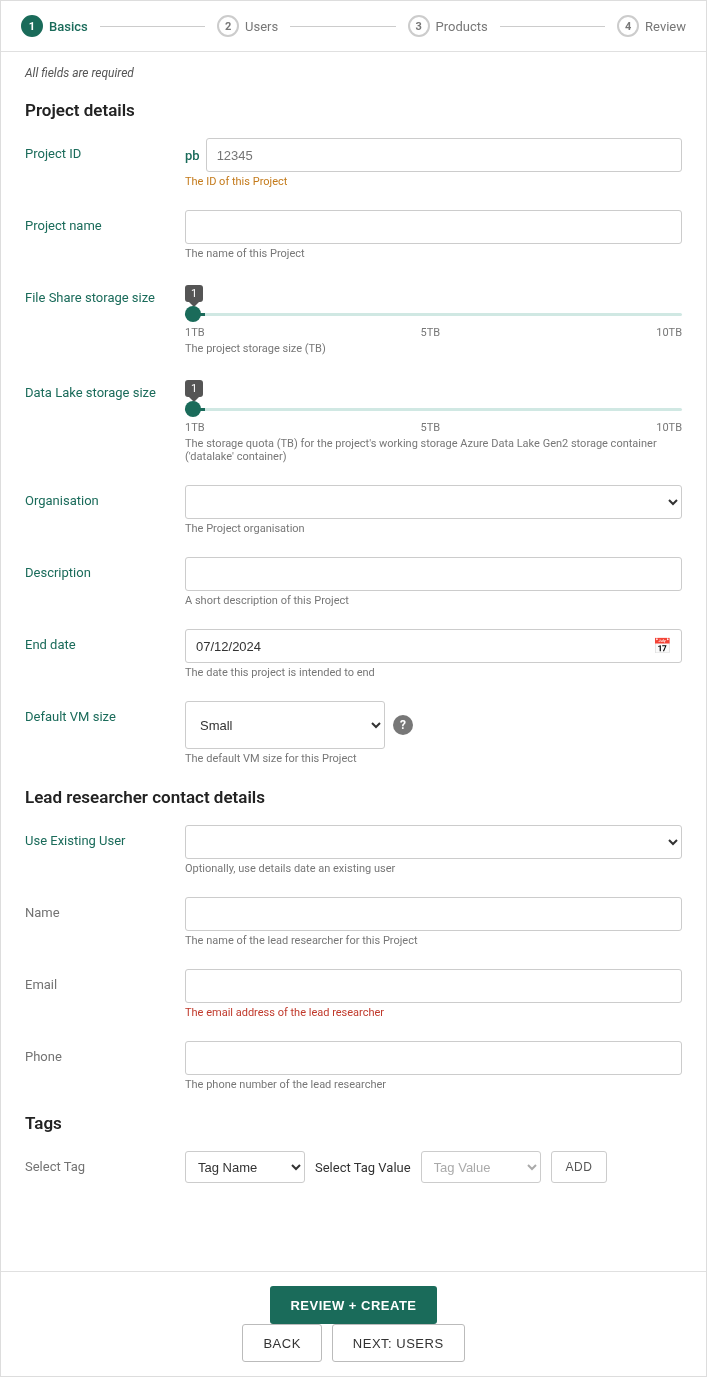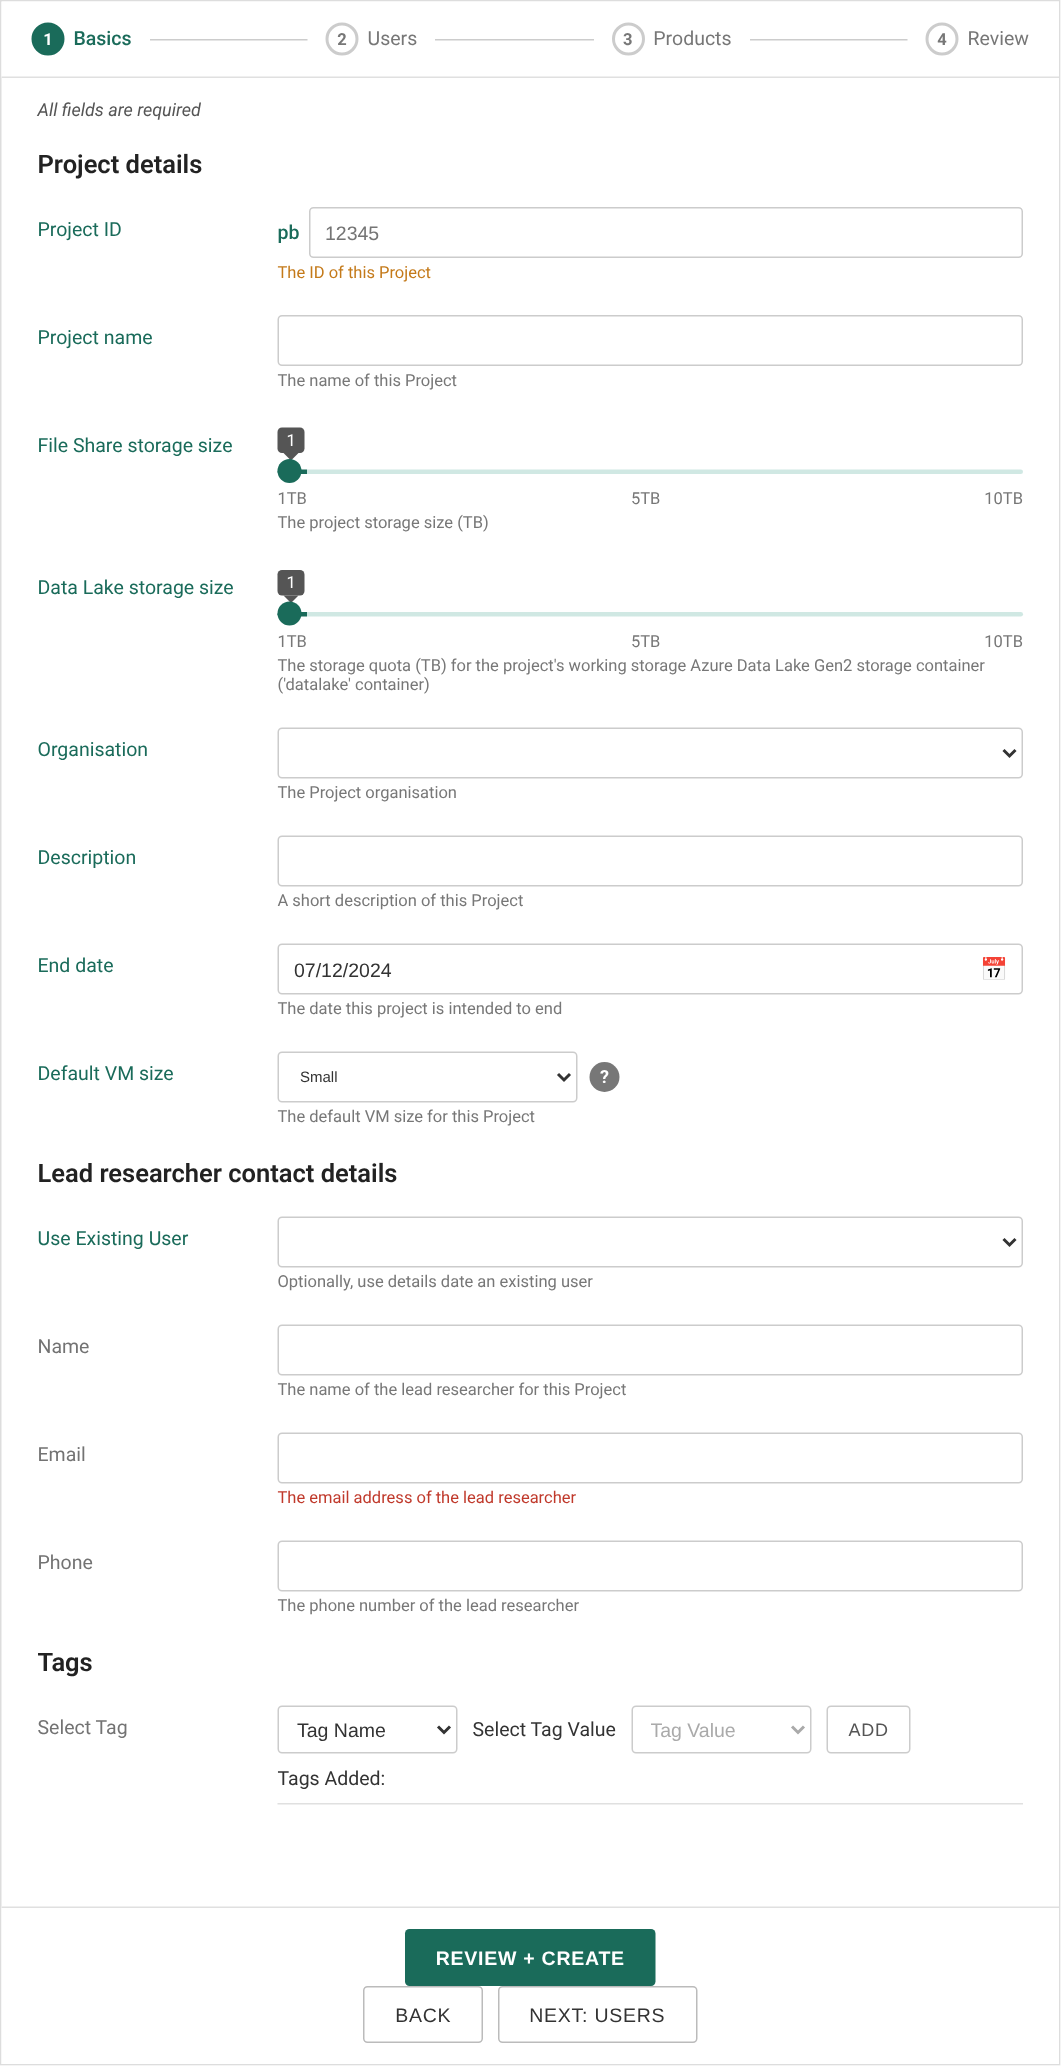--- a/index.html
+++ b/index.html
@@ -257,25 +257,25 @@
     }
 
     
     .vm-size-wrap {
       display: flex;
       align-items: center;
       gap: 8px;
     }
     .vm-size-wrap select {
       width: 200px;
-      height: 34px;
+      height: 48px;
       border: 1px solid #ccc;
       border-radius: 3px;
       padding: 0 10px;
-      font-size: 10px;
+      font-size: 13px;
       color: #333;
       background: #fff;
       outline: none;
     }
     .help-icon {
       width: 20px;
       height: 20px;
       border-radius: 50%;
       background: #777;
       color: #fff;
@@ -591,24 +591,20 @@
           <div class="tags-row">
             <select class="tag-select">
               <option value="">Tag Name</option>
             </select>
             <span class="tag-value-label">Select Tag Value</span>
             <select class="tag-value-select">
               <option value="">Tag Value</option>
             </select>
             <button class="add-btn">ADD</button>
           </div>
-          <div class="tags-added-row">
-            <span class="tags-added-label">Tags Added:</span>
-            <span></span>
-          </div>
         </div>
       </div>
     </div>
   </div>
 
   <div class="action-bar">
     <button class="btn-review">REVIEW + CREATE</button>
     <div class="right-btns">
       <button class="btn-back">BACK</button>
       <button class="btn-next">NEXT: USERS</button>

